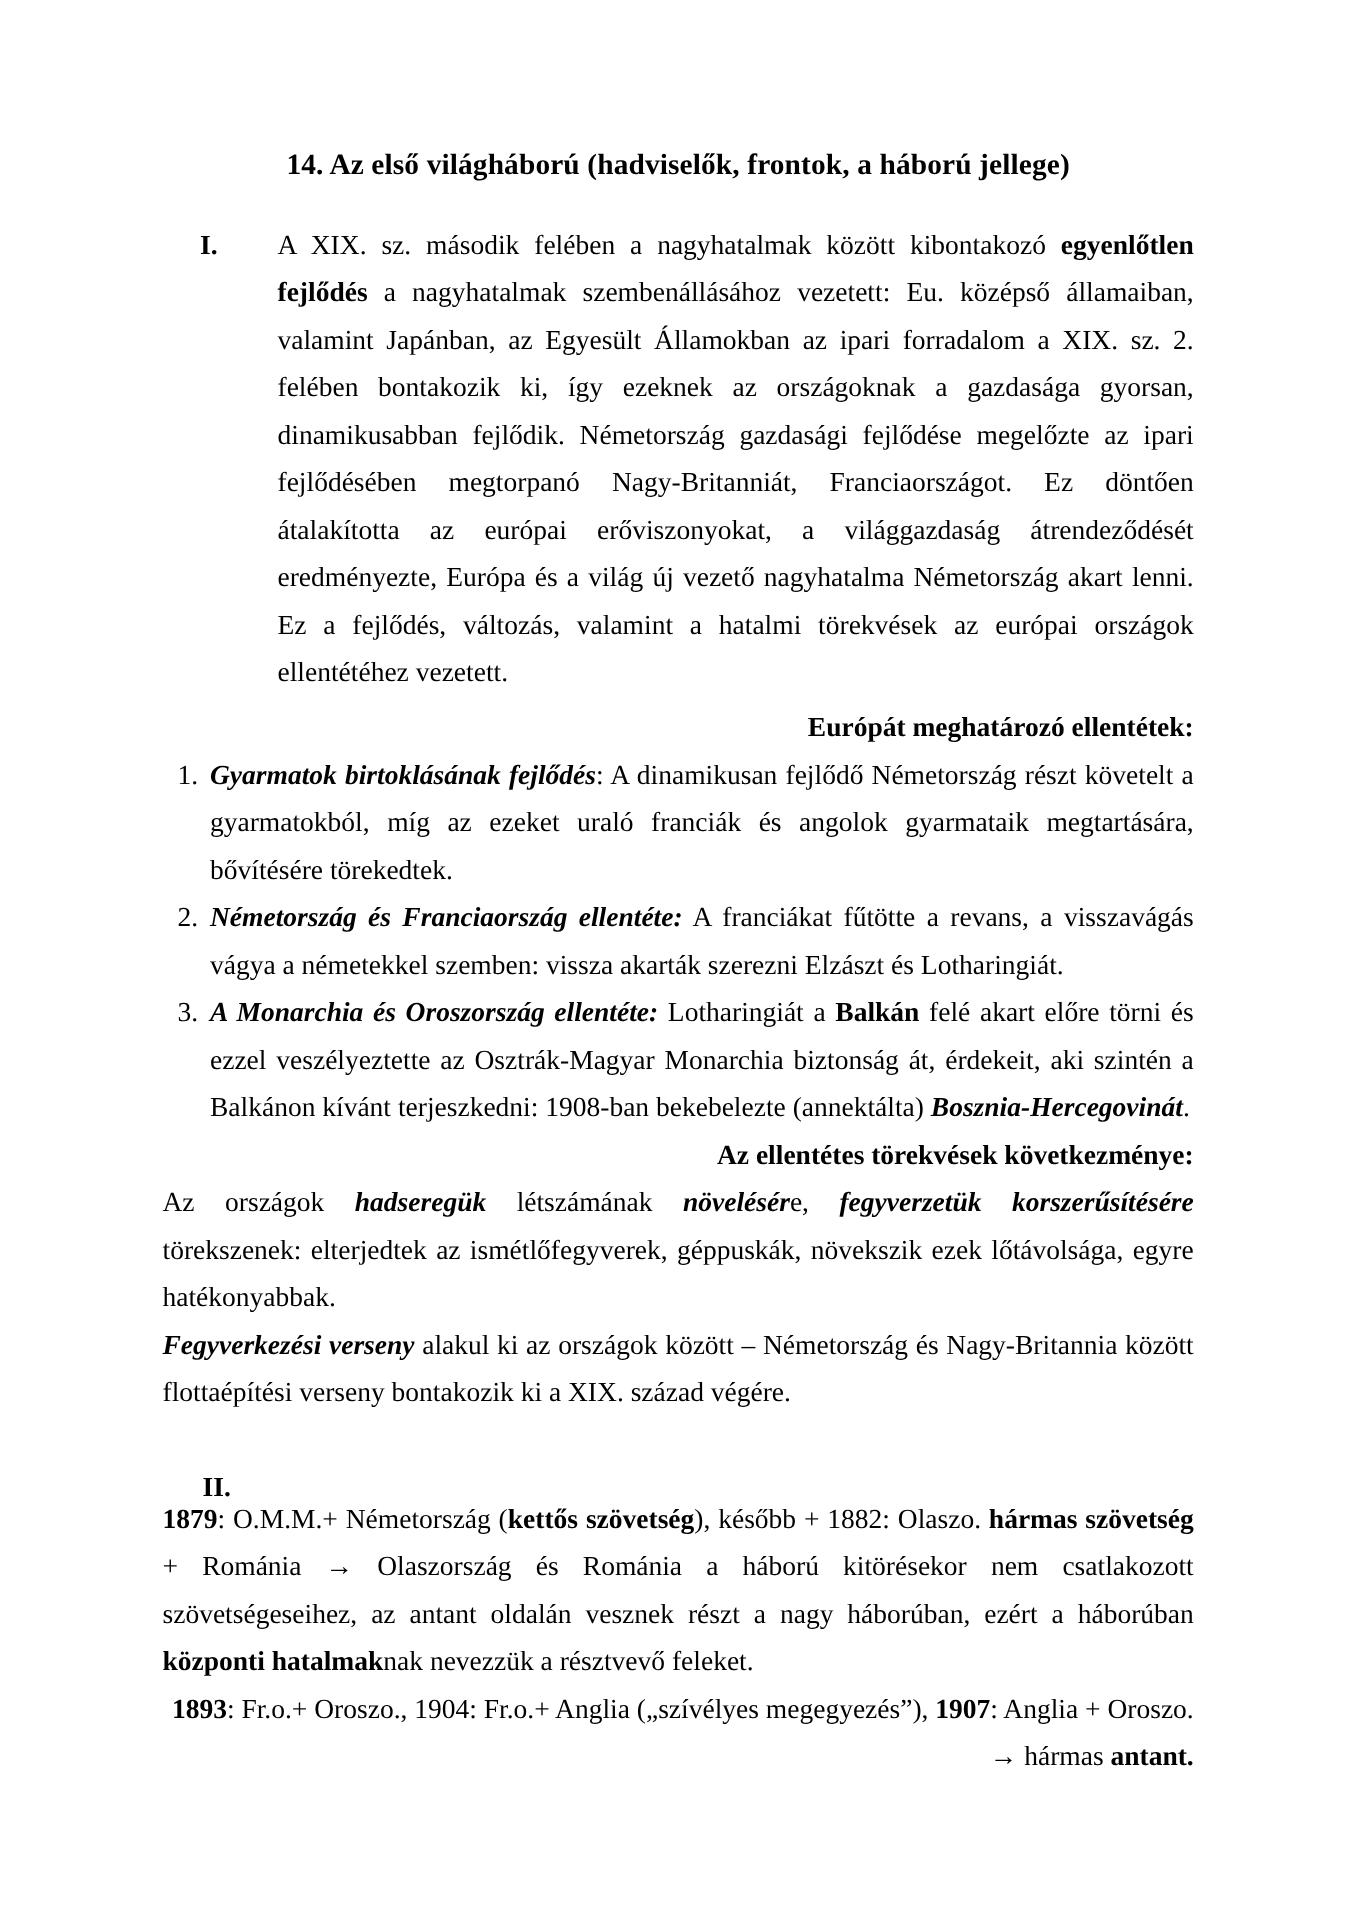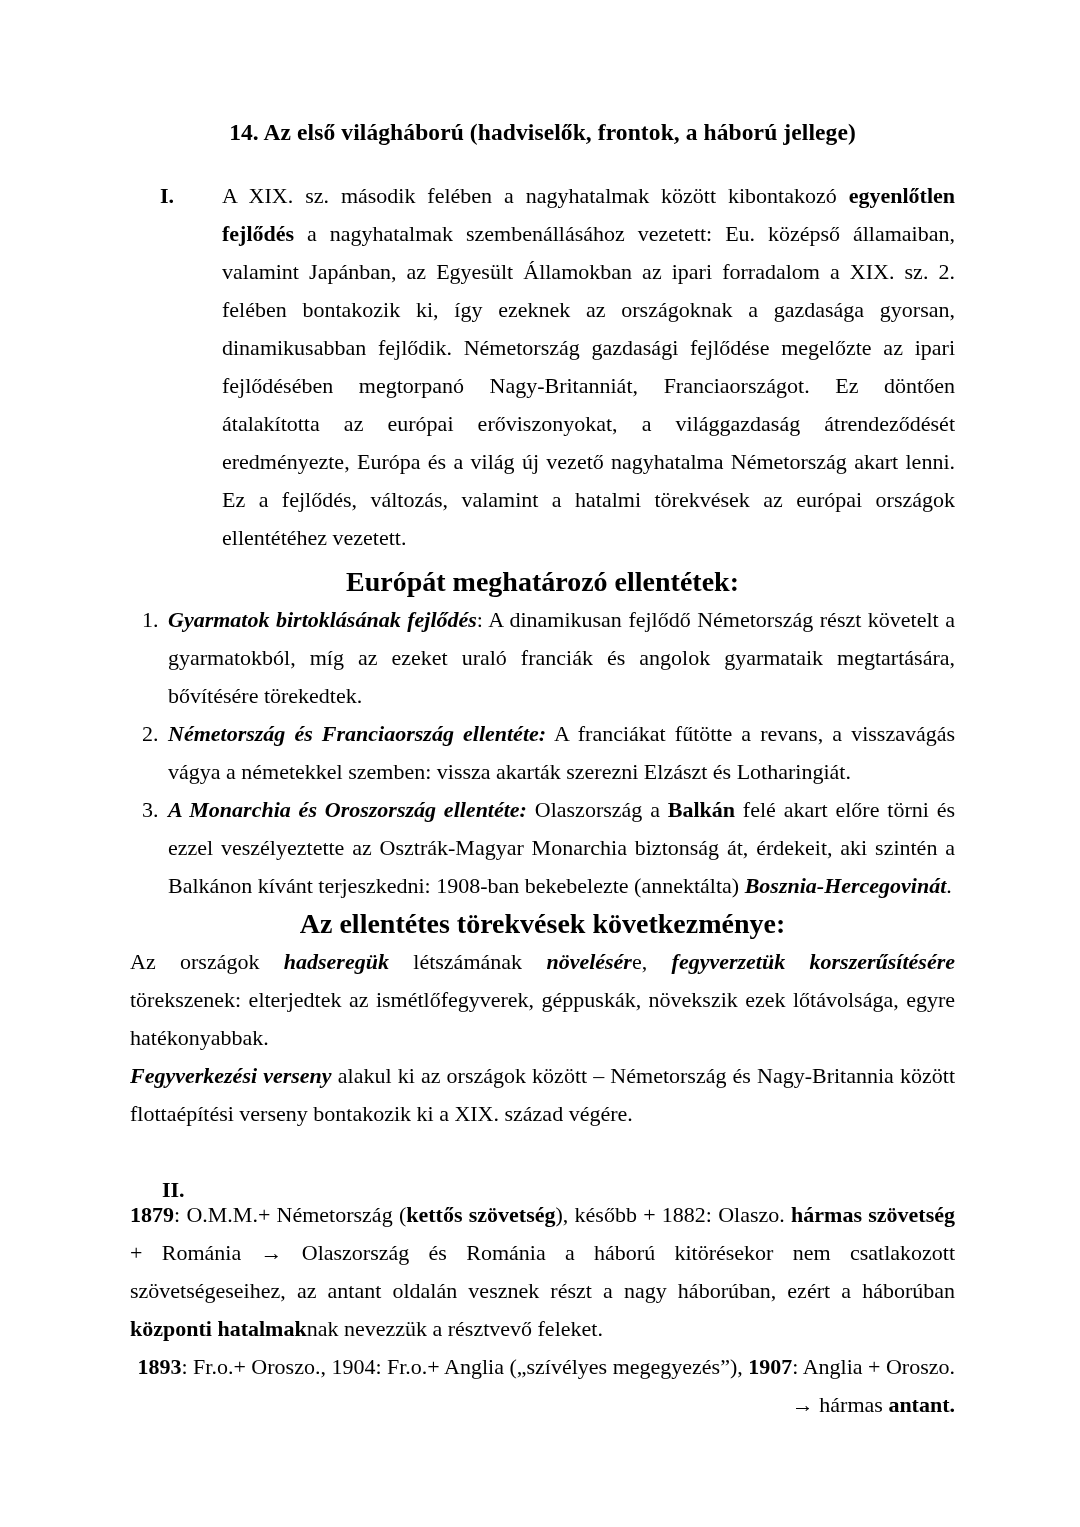--- a/index.html
+++ b/index.html
@@ -52,23 +52,23 @@
     font-size: 22px;
     line-height: 38px;
     text-align: justify;
     text-justify: inter-word;
   }
 
   
   .sub-heading {
     margin: 0;
     font-weight: bold;
-    font-size: 28px;
+    font-size: 22px;
     line-height: 38px;
-    text-align: center;
+    text-align: right;
   }
 
   
   ol.contrast-list {
     list-style: none;
     margin: 0;
     padding: 0;
   }
   ol.contrast-list > li {
     position: relative;
@@ -128,21 +128,21 @@
 
     <li>
       <span class="li-marker">1.</span><span class="bi">Gyarmatok birtoklásának fejlődés</span><span>: A dinamikusan fejlődő Németország részt követelt a gyarmatokból, míg az ezeket uraló franciák és angolok gyarmataik megtartására, bővítésére törekedtek.</span>
     </li>
 
     <li>
       <span class="li-marker">2.</span><span class="bi"> Németország és Franciaország ellentéte:</span><span> A franciákat fűtötte a revans, a visszavágás vágya a németekkel szemben: vissza akarták szerezni Elzászt és Lotharingiát.</span>
     </li>
 
     <li>
-      <span class="li-marker">3.</span><span class="bi">A Monarchia és Oroszország ellentéte:</span><span> Olaszország a </span><b>Balkán</b><span> felé akart előre törni és ezzel veszélyeztette az Osztrák-Magyar Monarchia biztonság át, érdekeit, aki szintén a Balkánon kívánt terjeszkedni: 1908-ban bekebelezte (annektálta) </span><span class="bi">Bosznia-Hercegovinát</span><span>.</span>
+      <span class="li-marker">3.</span><span class="bi">A Monarchia és Oroszország ellentéte:</span><span> Lotharingiát a </span><b>Balkán</b><span> felé akart előre törni és ezzel veszélyeztette az Osztrák-Magyar Monarchia biztonság át, érdekeit, aki szintén a Balkánon kívánt terjeszkedni: 1908-ban bekebelezte (annektálta) </span><span class="bi">Bosznia-Hercegovinát</span><span>.</span>
     </li>
 
   </ol>
 
   <p class="sub-heading">Az ellentétes törekvések következménye:</p>
 
   <p class="flow"><span>Az országok </span><span class="bi">hadseregük</span><span> létszámának </span><span class="bi">növelésér</span><span>e, </span><span class="bi">fegyverzetük korszerűsítésére</span><span> törekszenek: elterjedtek az ismétlőfegyverek, géppuskák, növekszik ezek lőtávolsága, egyre hatékonyabbak.</span></p>
 
   <p class="flow"><span class="bi">Fegyverkezési verseny</span><span> alakul ki az országok között – Németország és Nagy-Britannia között flottaépítési verseny bontakozik ki a XIX. század végére.</span></p>
 

